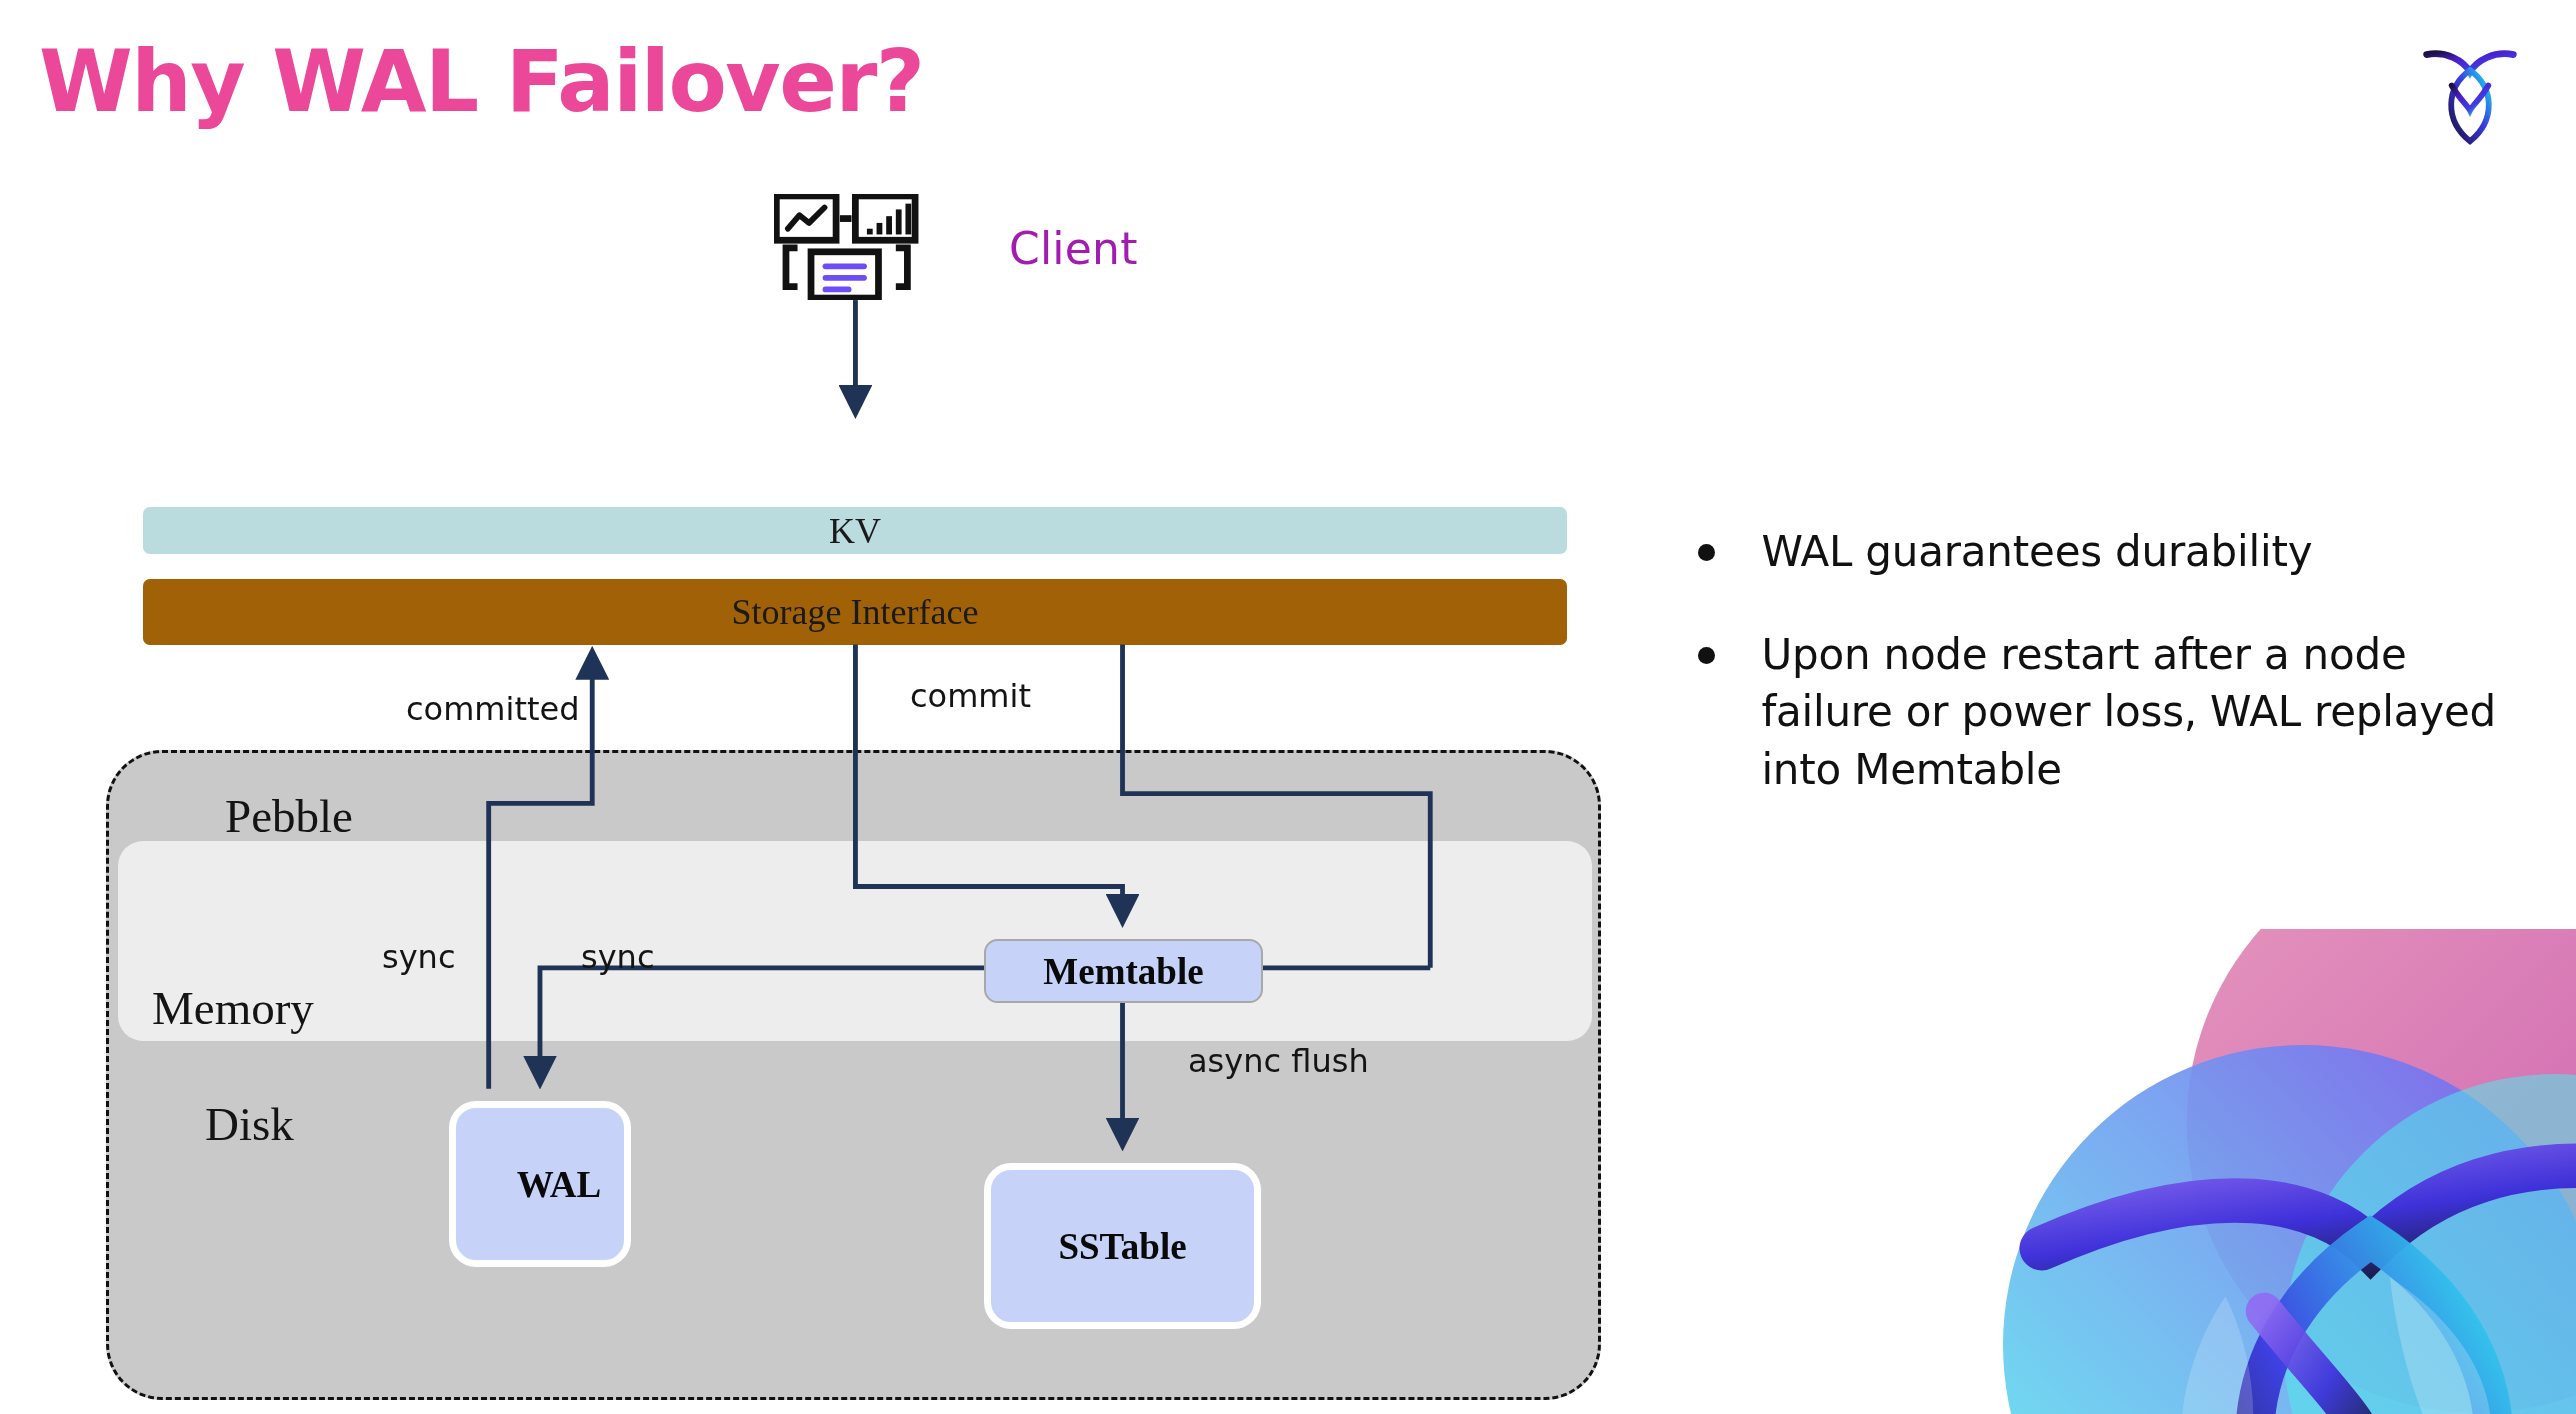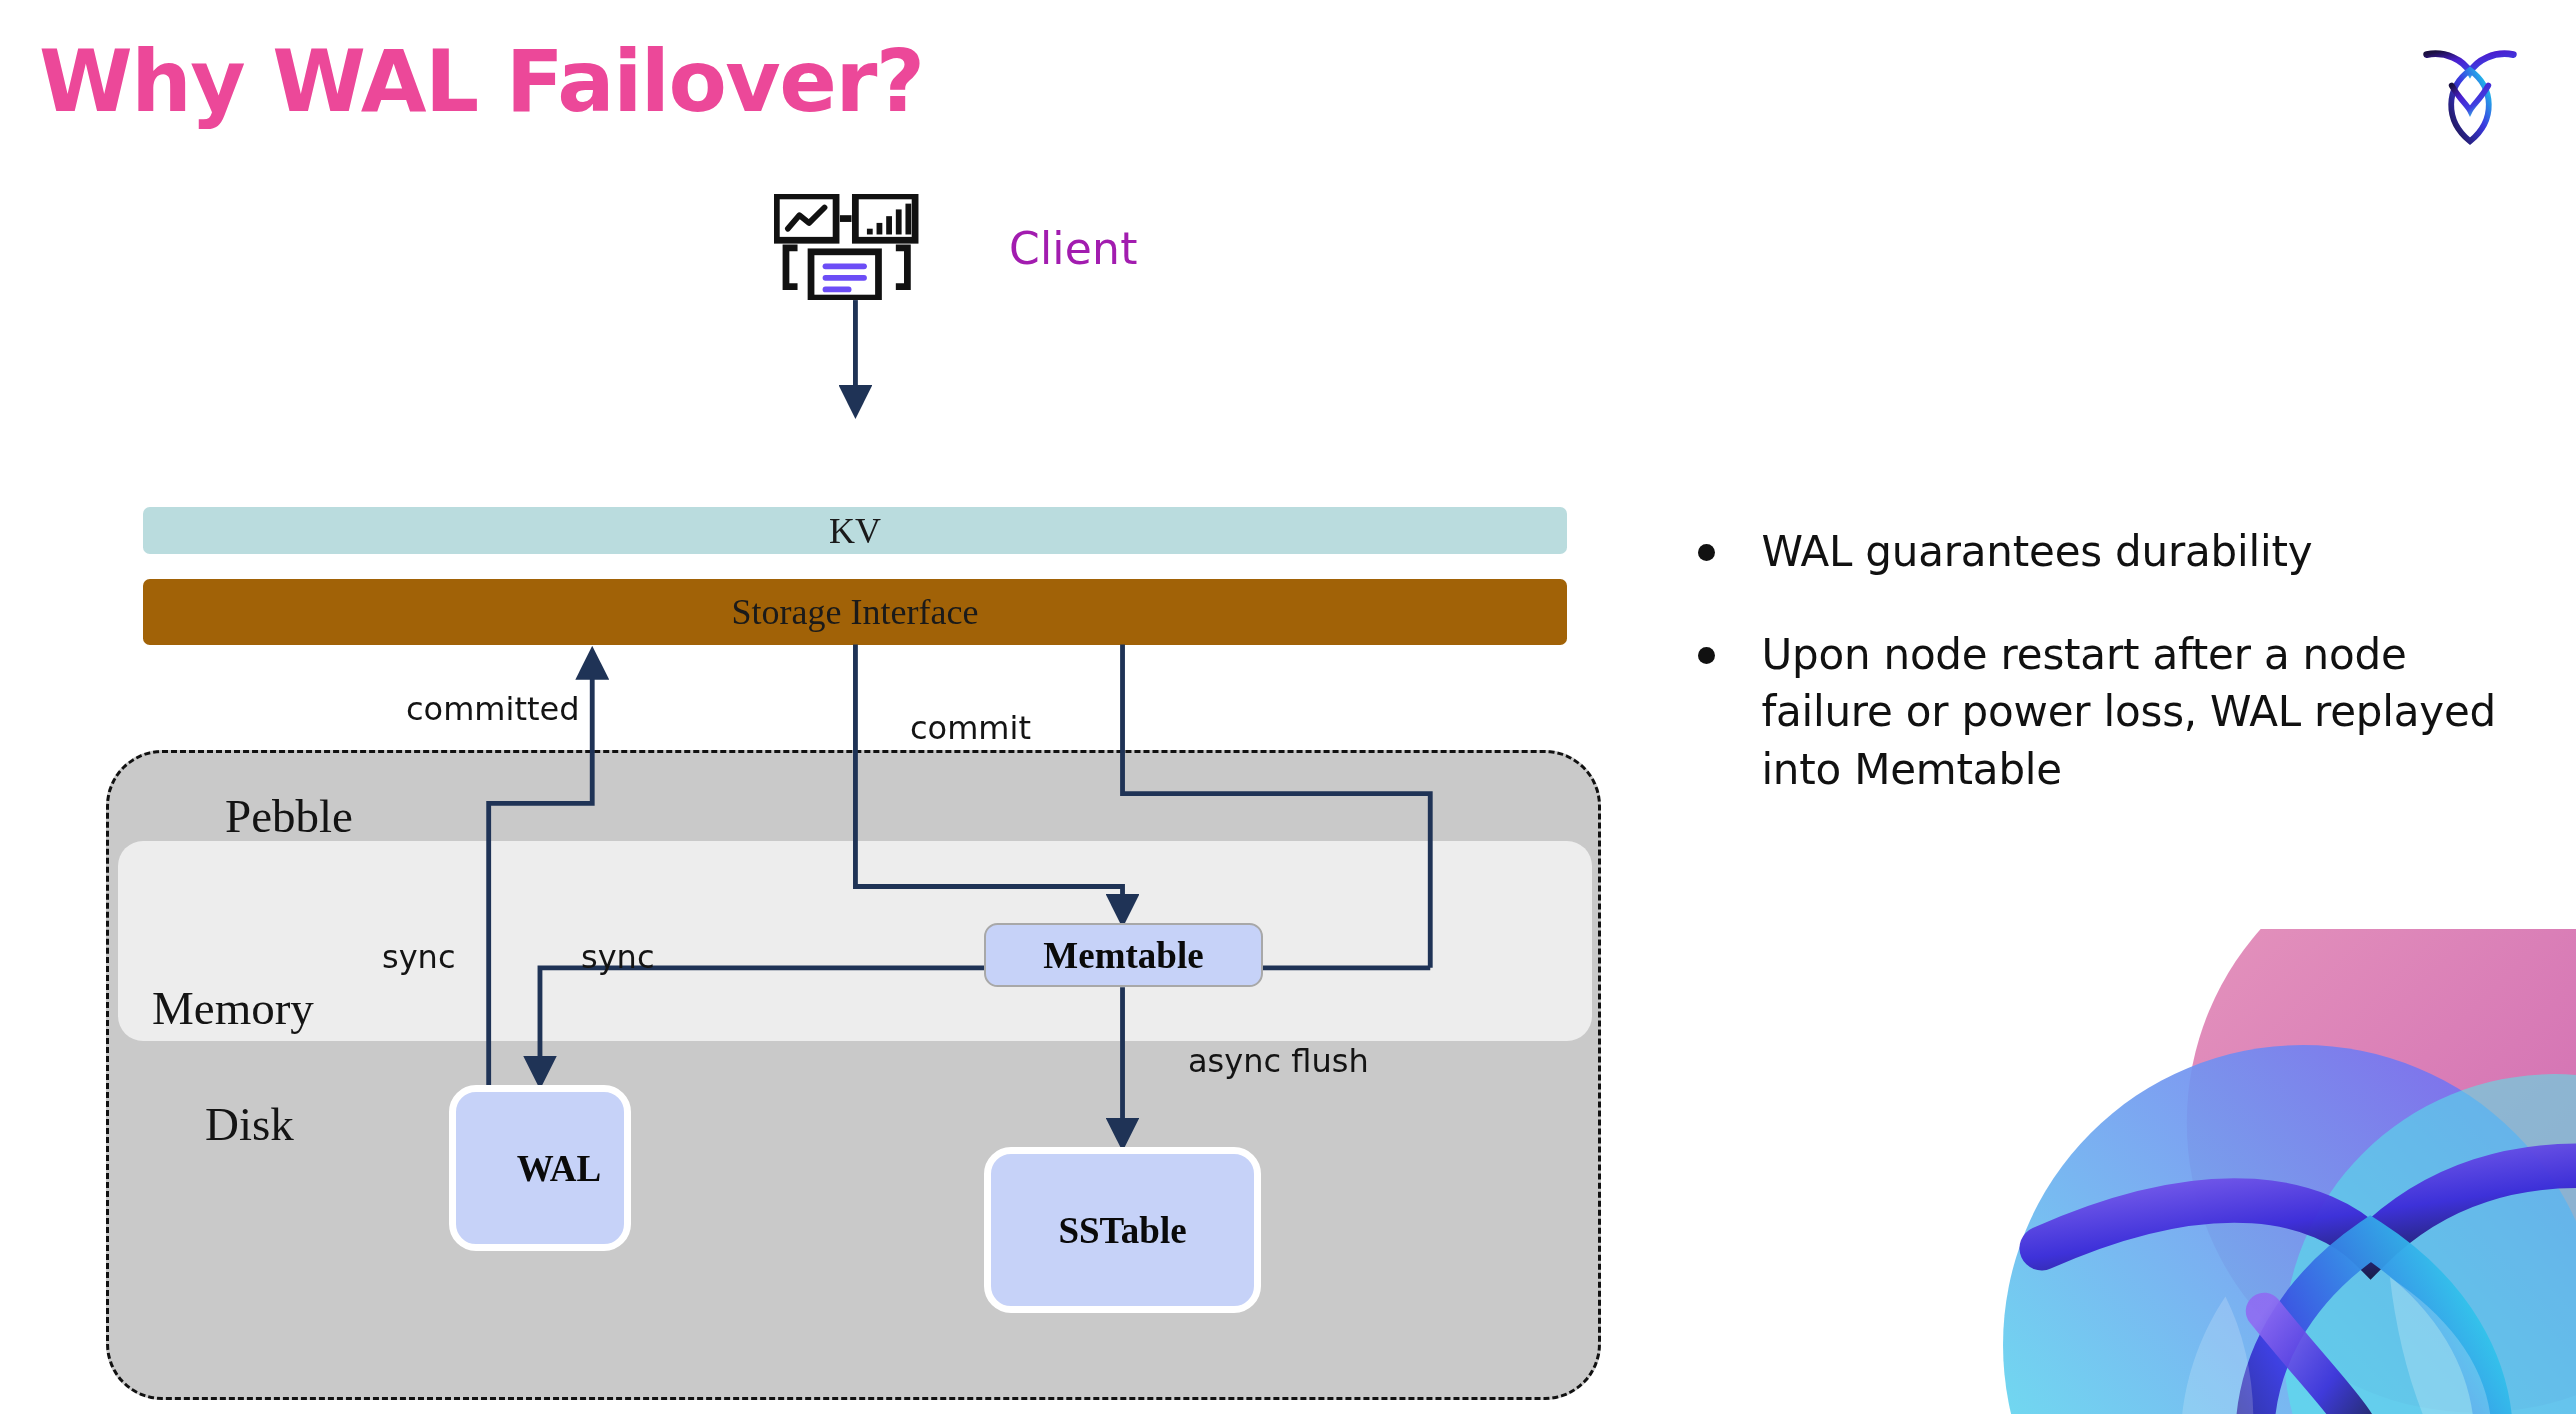--- a/index.html
+++ b/index.html
@@ -58,36 +58,36 @@
   }
   .lbl-pebble{left:225px;top:789px;}
   .lbl-memory{left:152px;top:981px;}
   .lbl-disk{left:205px;top:1097px;}
 
   
   .node{
     position:absolute;background:#c6d2f8;border-radius:15.5px;
     display:flex;align-items:center;justify-content:center;
     font-family:"Liberation Serif",serif;font-weight:700;
-    font-size:37px;color:#0a0a0a;box-sizing:border-box;
+    font-size:37px;color:#0a0a0a;box-sizing:border-box;margin-top:16px;
   }
   .node-memtable{left:984px;top:923px;width:279px;height:64px;
                  border:2.9px solid #a8a8a8;border-radius:13.5px;}
   .node-wal{left:449px;top:1085px;width:182px;height:166px;
             border:7.7px solid #ffffff;border-radius:27px;padding-left:38px;}
   .node-sstable{left:984px;top:1147px;width:277px;height:166px;
                 border:7.7px solid #ffffff;border-radius:27px;}
 
   
   .edge-label{
     position:absolute;font-family:"DejaVu Sans",sans-serif;
     font-size:32px;color:#141414;white-space:nowrap;
   }
   .el-committed{left:406px;top:690px;}
-  .el-commit{left:910px;top:677px;margin-top:32px;}
+  .el-commit{left:910px;top:677px;}
   .el-sync1{left:382px;top:938px;}
   .el-sync2{left:581px;top:938px;}
   .el-flush{left:1188px;top:1042px;}
 
   
   .edges{position:absolute;left:0;top:0;width:2576px;height:1415px;
          pointer-events:none;}
 
   
   .bullets{position:absolute;left:1698px;top:523px;width:823px;}

